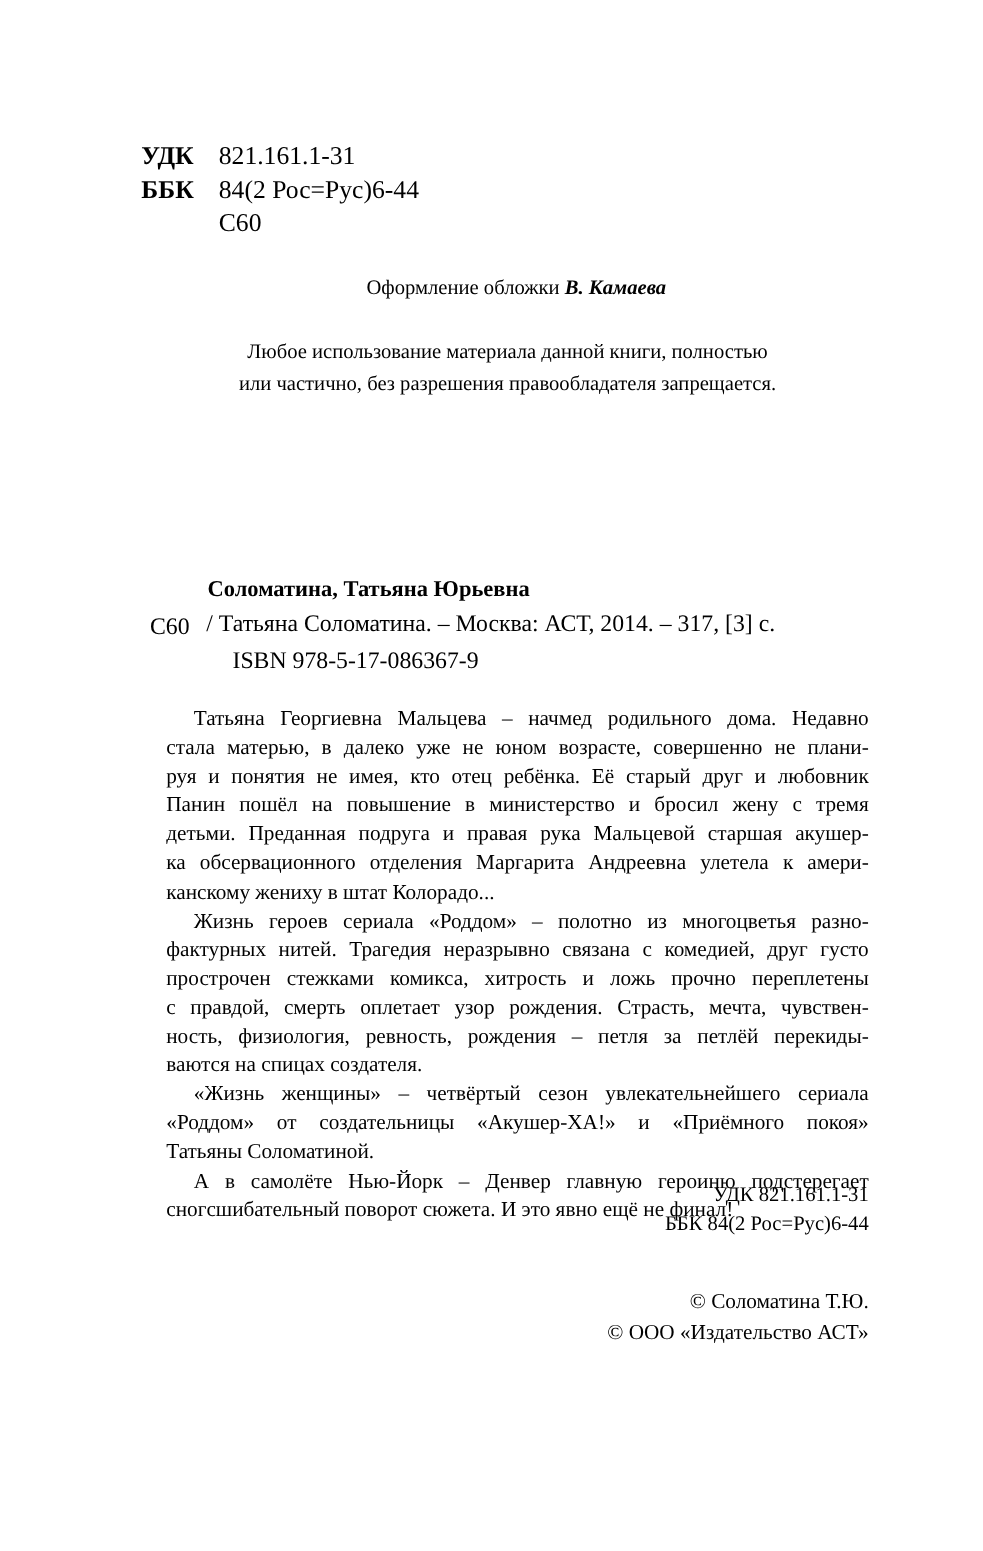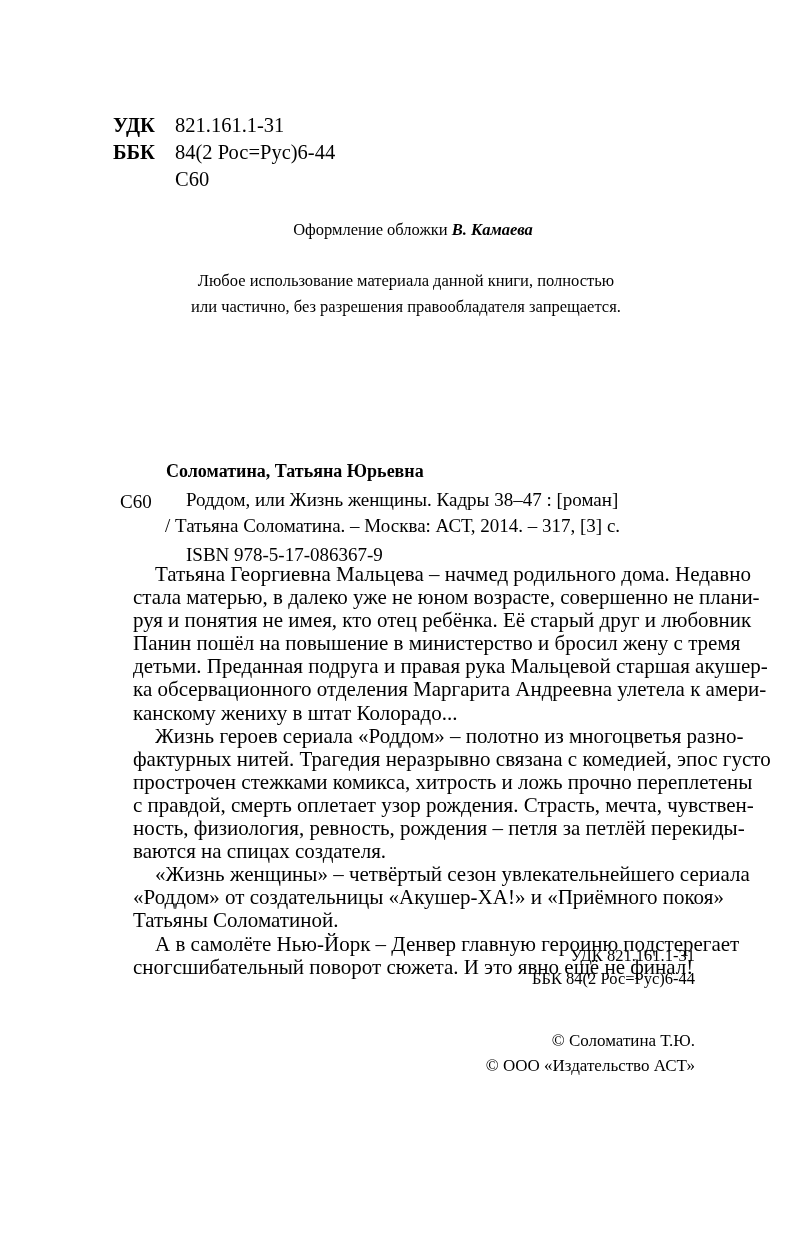--- a/index.html
+++ b/index.html
@@ -110,21 +110,21 @@
     margin-top: 3px;
     text-indent: 21px;
   }
 
   
   .annot {
     position: absolute;
     left: 133px;
     top: 563px;
     width: 562px;
-    font-size: 21px;
+    font-size: 17px;
     line-height: 23.1px;
   }
   .annot p {
     margin: 0;
   }
   .annot p span.line {
     display: block;
     white-space: pre;
   }
   .annot p span.just {
@@ -186,40 +186,39 @@
   <div class="rights">
     <div>Любое использование материала данной книги, полностью</div>
     <div>или частично, без разрешения правообладателя запрещается.</div>
   </div>
 
   <div class="bib">
     <div class="bib-mark">С60</div>
     <div class="bib-body">
       <div class="bib-author">Соломатина, Татьяна Юрьевна</div>
       <div class="bib-title">
-        <span class="l1">Роддом, или Жизнь женщины. Кадры 38–47 : [роман]</span>
         <span class="l2">/ Татьяна Соломатина. – Москва: АСТ, 2014. – 317, [3] с.</span>
       </div>
       <div class="bib-isbn">ISBN 978-5-17-086367-9</div>
     </div>
   </div>
 
   <div class="annot">
     <p>
       <span class="just indent">Татьяна Георгиевна Мальцева – начмед родильного дома. Недавно</span>
       <span class="just">стала матерью, в далеко уже не юном возрасте, совершенно не плани-</span>
       <span class="just">руя и понятия не имея, кто отец ребёнка. Её старый друг и любовник</span>
       <span class="just">Панин пошёл на повышение в министерство и бросил жену с тремя</span>
       <span class="just">детьми. Преданная подруга и правая рука Мальцевой старшая акушер-</span>
       <span class="just">ка обсервационного отделения Маргарита Андреевна улетела к амери-</span>
       <span class="line">канскому жениху в штат Колорадо...</span>
     </p>
     <p>
       <span class="just indent">Жизнь героев сериала «Роддом» – полотно из многоцветья разно-</span>
-      <span class="just">фактурных нитей. Трагедия неразрывно связана с комедией, эпос густо</span>
+      <span class="just">фактурных нитей. Трагедия неразрывно связана с комедией, друг густо</span>
       <span class="just">прострочен стежками комикса, хитрость и ложь прочно переплетены</span>
       <span class="just">с правдой, смерть оплетает узор рождения. Страсть, мечта, чувствен-</span>
       <span class="just">ность, физиология, ревность, рождения – петля за петлёй перекиды-</span>
       <span class="line">ваются на спицах создателя.</span>
     </p>
     <p>
       <span class="just indent">«Жизнь женщины» – четвёртый сезон увлекательнейшего сериала</span>
       <span class="just">«Роддом» от создательницы «Акушер-ХА!» и «Приёмного покоя»</span>
       <span class="line">Татьяны Соломатиной.</span>
     </p>

